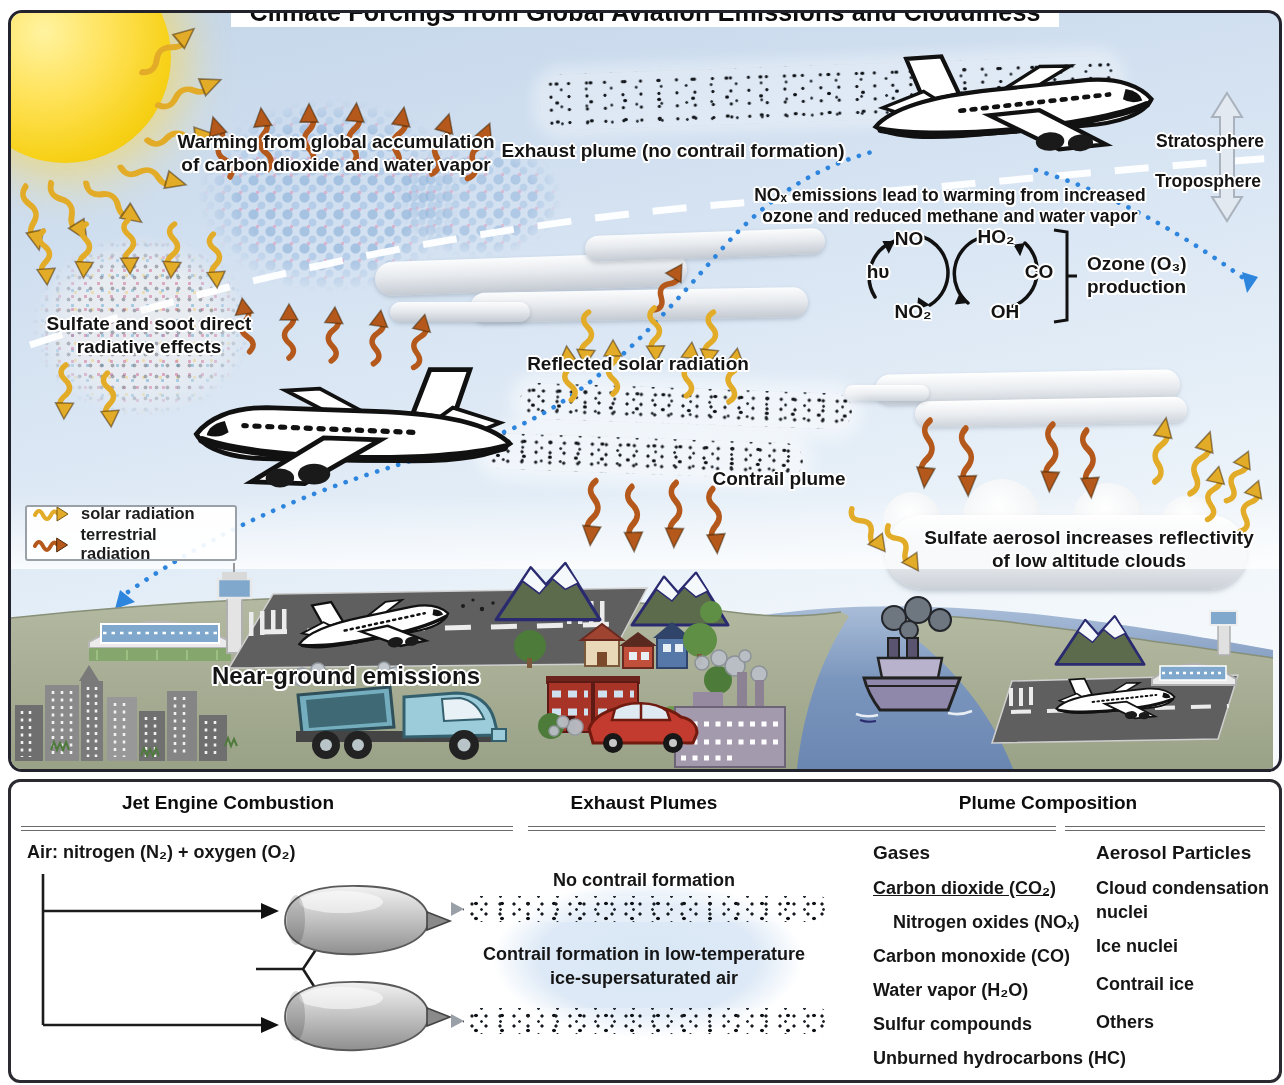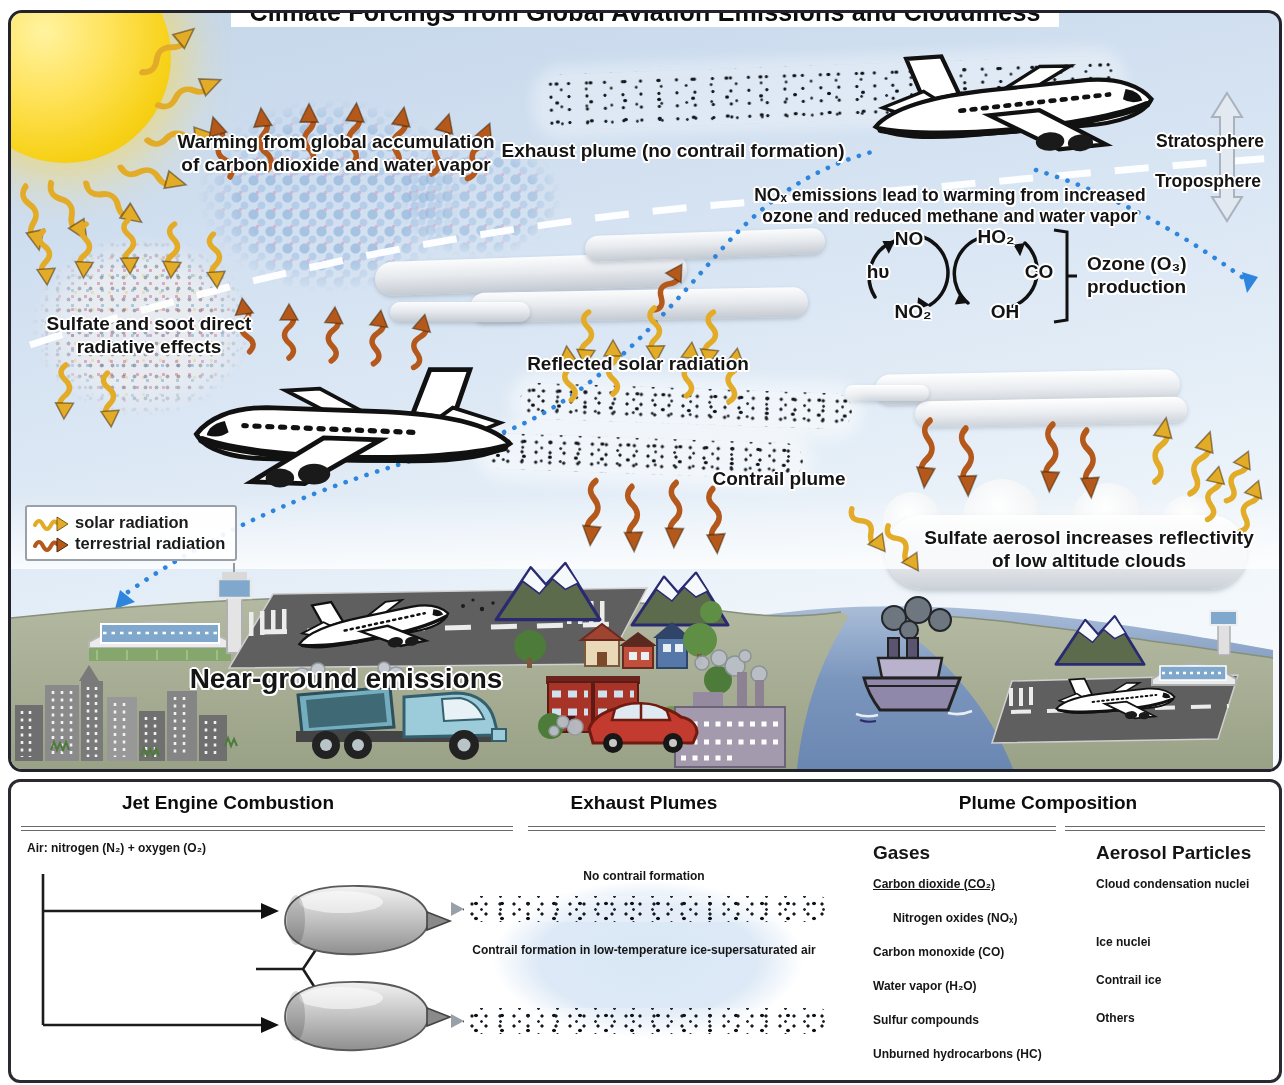--- a/index.html
+++ b/index.html
@@ -69,28 +69,28 @@
   .lbl{position:absolute;z-index:40;font-weight:700;color:#141414;text-align:center;
     line-height:1.2;transform:translateX(-50%);font-size:19px;
     text-shadow:-1.5px -1.5px 0 #fff,1.5px -1.5px 0 #fff,-1.5px 1.5px 0 #fff,1.5px 1.5px 0 #fff,
       0 -2px 0 #fff,0 2px 0 #fff,-2px 0 0 #fff,2px 0 0 #fff;}
   .lbl.left{transform:none;text-align:left;}
   .nw{white-space:nowrap;}
 
   .legend{position:absolute;left:14px;top:492px;width:212px;height:56px;z-index:45;
     background:rgba(255,255,255,.93);border:2px solid #9aa0a8;border-radius:3px;
     display:flex;flex-direction:column;justify-content:center;gap:2px;padding:2px 6px;box-sizing:border-box;}
-  .legend .row{display:flex;align-items:center;gap:6px;font-size:16.5px;font-weight:700;color:#1c1c1c;}
+  .legend .row{display:flex;align-items:center;gap:12px;font-size:16.5px;font-weight:700;color:#1c1c1c;}
 
   
   #bottom-panel{position:absolute;left:8px;top:779px;width:1268px;height:298px;
     border:3px solid #2a2a30;border-radius:12px;background:#fff;overflow:hidden;}
   .colhead{position:absolute;top:10px;font-size:19px;font-weight:700;color:#0d0d0d;transform:translateX(-50%);white-space:nowrap;}
   .dblrule{position:absolute;top:44px;height:3px;border-top:1.6px solid #6a6a6a;border-bottom:1.6px solid #6a6a6a;}
-  .btxt{position:absolute;font-size:12px;font-weight:700;color:#151515;line-height:1.35;}
+  .btxt{position:absolute;font-size:18px;font-weight:700;color:#151515;line-height:1.35;}
   .blob{position:absolute;left:438px;top:76px;width:398px;height:202px;border-radius:90px;z-index:1;
     background:radial-gradient(ellipse 50% 50% at 50% 50%,#d9e7f5 0%,#dde9f6 55%,rgba(221,233,246,0) 78%);}
   #bottom-panel .speck{z-index:2;box-shadow:none;background-color:rgba(255,255,255,.25);}
   #bottom-panel svg{position:absolute;left:0;top:0;z-index:3;pointer-events:none;}
   #bottom-panel .btxt{z-index:4;}
 </style>
 </head>
 <body>
 
 <div id="app">
@@ -492,21 +492,21 @@
 
     <div class="lbl" style="left:325px;top:118px;width:320px;">Warming from global accumulation of carbon dioxide and water vapor</div>
     <div class="lbl nw" style="left:662px;top:127px;">Exhaust plume (no contrail formation)</div>
     <div class="lbl nw" style="left:1199px;top:118px;font-size:17.5px;">Stratosphere</div>
     <div class="lbl nw" style="left:1197px;top:158px;font-size:17.5px;">Troposphere</div>
     <div class="lbl" style="left:939px;top:172px;width:445px;font-size:17.5px;">NOₓ emissions lead to warming from increased ozone and reduced methane and water vapor</div>
     <div class="lbl" style="left:138px;top:300px;width:250px;">Sulfate and soot direct radiative effects</div>
     <div class="lbl nw" style="left:627px;top:340px;">Reflected solar radiation</div>
     <div class="lbl nw" style="left:768px;top:455px;">Contrail plume</div>
     <div class="lbl" style="left:1078px;top:514px;width:350px;">Sulfate aerosol increases reflectivity of low altitude clouds</div>
-    <div class="lbl nw" style="left:335px;top:649px;font-size:28px;">Near-ground emissions</div>
+    <div class="lbl nw" style="left:335px;top:649px;font-size:24px;">Near-ground emissions</div>
 
     <div class="lbl nw" style="left:867px;top:248px;">hυ</div>
     <div class="lbl nw" style="left:898px;top:215px;">NO</div>
     <div class="lbl nw" style="left:902px;top:288px;">NO₂</div>
     <div class="lbl nw" style="left:985px;top:213px;">HO₂</div>
     <div class="lbl nw" style="left:1028px;top:248px;">CO</div>
     <div class="lbl nw" style="left:994px;top:288px;">OH</div>
     <div class="lbl left" style="left:1076px;top:240px;width:135px;">Ozone (O₃) production</div>
 
     <div class="legend">

